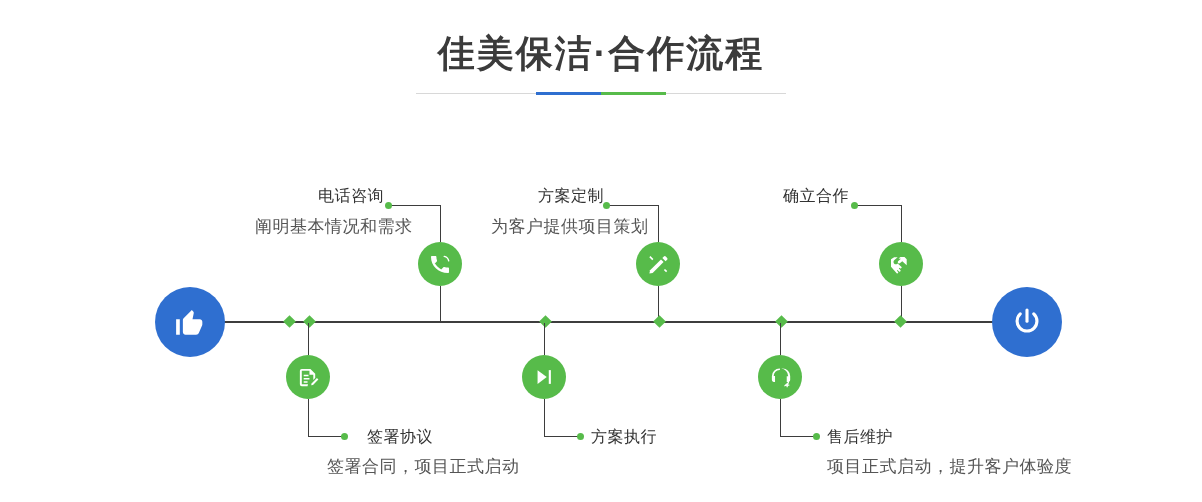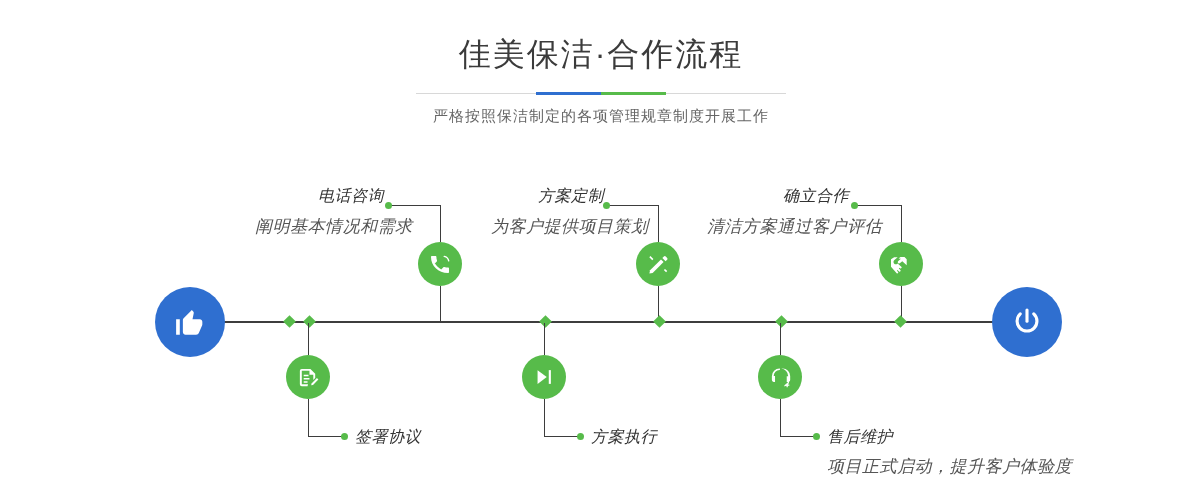--- a/index.html
+++ b/index.html
@@ -21,24 +21,24 @@
 
   
   .header {
     position: absolute;
     top: 30px;
     left: 0;
     width: 1202px;
     text-align: center;
   }
   .title {
-    font-size: 32px;
+    font-size: 37px;
     color: #3b3b3b;
     letter-spacing: 2px;
-    font-weight: normal;
+    font-weight: bold;
     line-height: 48px;
     margin: 0;
   }
   .rule-wrap {
     position: relative;
     width: 370px;
     height: 3px;
     margin: 14px auto 0 auto;
   }
   .rule-line {
@@ -72,21 +72,20 @@
     letter-spacing: 1px;
   }
 
   
   .timeline {
     position: absolute;
     left: 0;
     top: 150px;
     width: 1072px;
     height: 352px;
-    font-style: italic;
   }
   .axis {
     position: absolute;
     left: 185px;
     top: 171px;
     width: 840px;
     height: 2px;
     background: #3d3d3d;
   }
 
@@ -163,21 +162,20 @@
 
 <div class="page">
 
   <div class="header">
     <h1 class="title">佳美保洁·合作流程</h1>
     <div class="rule-wrap">
       <div class="rule-line"></div>
       <div class="rule-seg-blue"></div>
       <div class="rule-seg-green"></div>
     </div>
-    <p class="subtitle">严格按照保洁制定的各项管理规章制度开展工作</p>
   </div>
 
   <div class="timeline">
 
     <div class="axis"></div>
 
     <div class="end-circle end-left">
       <span>
         <svg width="34" height="34" viewBox="0 0 24 24" fill="#ffffff">
           <path d="M9.2 21h7.1c.9 0 1.7-.55 2-1.38l2.3-5.4c.07-.18.1-.37.1-.56V11.8c0-1-.82-1.8-1.83-1.8h-5.1l.86-4.1.03-.29c0-.37-.16-.72-.4-.97L13.3 3.5 7.5 9.3c-.33.33-.53.79-.53 1.29V19c0 1.1.9 2 1.83 2h.4zM2.2 10h2.6v11H2.2V10z"></path>
@@ -217,21 +215,22 @@
           <path d="M5 3h9l5 5v4.6l-2 2V9h-4V5H5v14h6.5l-.5 2H5a2 2 0 0 1-2-2V5a2 2 0 0 1 2-2z"></path>
           <path d="M7 9h5v1.6H7V9zm0 3.4h6V14H7v-1.6zm0 3.4h4v1.6H7v-1.6z"></path>
           <path d="M20.8 12.6l1.5 1.5-5.6 5.6-1.9.4.4-1.9 5.6-5.6z"></path>
         </svg>
       </span>
     </div>
     <div class="vline" style="left:308px; top:173px; height:32px;"></div>
     <div class="vline" style="left:308px; top:249px; height:37px;"></div>
     <div class="hline" style="left:308px; top:286px; width:36px;"></div>
     <div class="dot" style="left:341px; top:283px;"></div>
-    <div class="label-title" style="left:355px; top:277px;">签署协议</div>
+    <div class="label-title" style="left:367px; top:277px;">签署协议</div>
+    <div class="label-desc" style="left:327px; top:305px;">签署合同，项目正式启动</div>
 
     <div class="diamond" style="left:541px;"></div>
     <div class="node" style="left:636px; top:92px;">
       <span>
         <svg width="23" height="23" viewBox="0 0 24 24" fill="#ffffff">
           <path d="M3.2 18.1L14.6 6.7l2.7 2.7L5.9 20.8l-3.4.7.7-3.4z"></path>
           <path d="M16 5.3l1.6-1.6a1.4 1.4 0 0 1 2 0l1.4 1.4a1.4 1.4 0 0 1 0 2L19.4 8.7 16 5.3z"></path>
           <path d="M3.6 3.2l3.1 3.1-1.2 1.2-3.1-3.1 1.2-1.2zm15.2 13.4l2.3 2.3-1.2 1.2-2.3-2.3 1.2-1.2z"></path>
         </svg>
       </span>
@@ -265,21 +264,20 @@
           <path d="M11.9 6.7l-2.6 2.2c-.6.5-.7 1.4-.2 2 .5.6 1.4.7 2 .2l2.2-1.8 4.4 3.9v-6L15.5 5h-4l-2 1.6 2.4.1z"></path>
           <path d="M2 7.3l3.2-2.1h3.5L5.4 8c-1 .8-1.2 2.3-.4 3.4.8 1 2.2 1.2 3.2.5l.5-.4 3.6 3.2c.4.4.5 1 .1 1.4-.3.4-.9.5-1.3.1l-.6-.5-.7.9 1.5 1.3c.4.4.5 1 .1 1.4-.3.4-.9.5-1.3.1l-1.6-1.4-.6.8 1 .9c.4.4.5 1 .1 1.4-.3.4-.9.4-1.3.1L2 14.8V7.3z"></path>
         </svg>
       </span>
     </div>
     <div class="vline" style="left:901px; top:136px; height:35px;"></div>
     <div class="vline" style="left:901px; top:55px; height:37px;"></div>
     <div class="hline" style="left:854px; top:55px; width:48px;"></div>
     <div class="dot" style="left:851px; top:52px;"></div>
     <div class="label-title" style="left:783px; top:36px;">确立合作</div>
-    <div class="label-desc" style="left:707px; top:65px;">清洁方案通过客户评估</div>
 
     <div class="diamond" style="left:896px;"></div>
     <div class="node" style="left:758px; top:205px;">
       <span>
         <svg width="23" height="23" viewBox="0 0 24 24" fill="#ffffff">
           <path d="M11 2.6A8 8 0 0 0 3 10.6v4.1a1.9 1.9 0 0 0 1.9 1.9h1.4v-6.1H4.9v-.1A6.1 6.1 0 0 1 11 4.3h.4v-1.7H11z"></path>
           <path d="M12.8 2.6A8 8 0 0 1 20 10.4v.2h-1.5v6.1h1.1c-.3 1.7-1.6 2.9-3.5 3.2v1.5c2.9-.35 4.8-2.4 5-5.1.6-.3 1-.95 1-1.7v-4.1a8 8 0 0 0-7.8-8h-1.5v1.7z"></path>
           <path d="M18.6 17.4h1.9v2.6h-1.9v-2.6z" fill="none"></path>
           <path d="M19.6 19.4h1.6v1.3h-1.6v1.6h-1.3v-1.6h-1.6v-1.3h1.6v-1.6h1.3v1.6z"></path>
         </svg>

